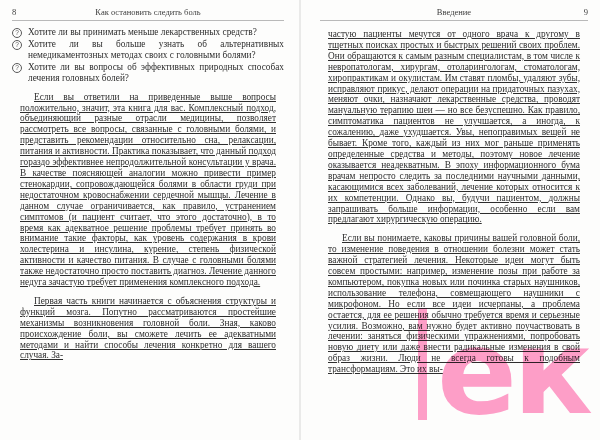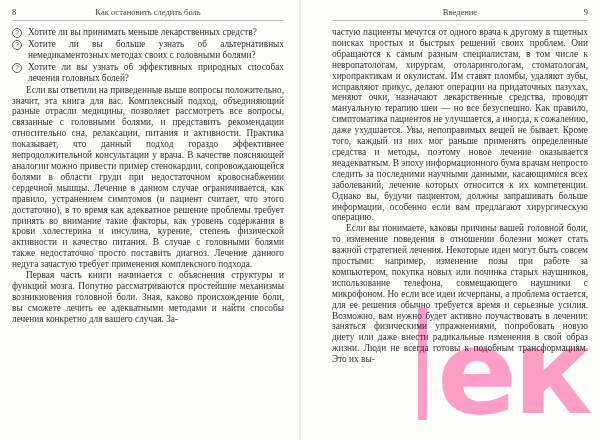--- a/index.html
+++ b/index.html
@@ -11,21 +11,21 @@
     font-family:"Liberation Serif","DejaVu Serif",serif;
     color:#2e2e2e;
     display:flex;
   }
   .page{
     position:relative;
     width:300px;height:440px;
     box-sizing:border-box;
   }
   .page.left{padding:7px 16px 4px 12px;}
-  .page.right{padding:7px 12px 4px 32px;}
+  .page.right{padding:7px 12px 4px 20px;}
   .gutter{
     position:absolute;left:299px;top:0;width:2px;height:440px;
     background:linear-gradient(to right,rgba(0,0,0,0.05),rgba(0,0,0,0.10),rgba(0,0,0,0.05));
   }
   .running-head{
     position:relative;
     font-size:8.5px;line-height:11px;
     color:#3d3d3d;
     text-align:center;
     border-bottom:1px solid #b9b9b9;
@@ -54,23 +54,24 @@
     border:1px solid #5a5a5a;
     border-radius:50%;
     font-size:6.5px;line-height:8px;
     text-align:center;
     color:#5a5a5a;
     margin:1px 6px 0 0;
     font-family:"Liberation Sans",sans-serif;
   }
   .bullet-text{flex:1 1 auto;text-align:justify;}
   p.para{
-    margin:0;
+    margin:8px;
     text-indent:14px;
     text-align:justify;
+    text-decoration:underline;
   }
   p.para.no-indent{text-indent:0;}
   .watermark{
     position:absolute;
     left:418px;top:308px;
     display:flex;align-items:flex-end;
     opacity:0.55;
     mix-blend-mode:multiply;
     pointer-events:none;
     font-family:"DejaVu Sans","Liberation Sans",sans-serif;
@@ -104,21 +105,21 @@
       <div class="bullet">
         <span class="bullet-icon">?</span>
         <span class="bullet-text">Хотите ли вы принимать меньше лекарственных средств?</span>
       </div>
       <div class="bullet">
         <span class="bullet-icon">?</span>
         <span class="bullet-text">Хотите ли вы больше узнать об альтернативных немедикаментозных методах своих с головными болями?</span>
       </div>
       <div class="bullet">
         <span class="bullet-icon">?</span>
-        <span class="bullet-text">Хотите ли вы узнать об эффективных природных способах лечения головных болей?</span>
+        <span class="bullet-text">Хотите ли вы вопросы об эффективных природных способах лечения головных болей?</span>
       </div>
 
       <p class="para">Если вы ответили на приведенные выше вопросы положительно, значит, эта книга для вас. Комплексный подход, объединяющий разные отрасли медицины, позволяет рассмотреть все вопросы, связанные с головными болями, и представить рекомендации относительно сна, релаксации, питания и активности. Практика показывает, что данный подход гораздо эффективнее непродолжительной консультации у врача. В качестве поясняющей аналогии можно привести пример стенокардии, сопровождающейся болями в области груди при недостаточном кровоснабжении сердечной мышцы. Лечение в данном случае ограничивается, как правило, устранением симптомов (и пациент считает, что этого достаточно), в то время как адекватное решение проблемы требует принять во внимание такие факторы, как уровень содержания в крови холестерина и инсулина, курение, степень физической активности и качество питания. В случае с головными болями также недостаточно просто поставить диагноз. Лечение данного недуга зачастую требует применения комплексного подхода.</p>
       <p class="para">Первая часть книги начинается с объяснения структуры и функций мозга. Попутно рассматриваются простейшие механизмы возникновения головной боли. Зная, каково происхождение боли, вы сможете лечить ее адекватными методами и найти способы лечения конкретно для вашего случая. За-</p>
     </div>
   </div>
 
   <div class="gutter"></div>
 
   <div class="page right">

